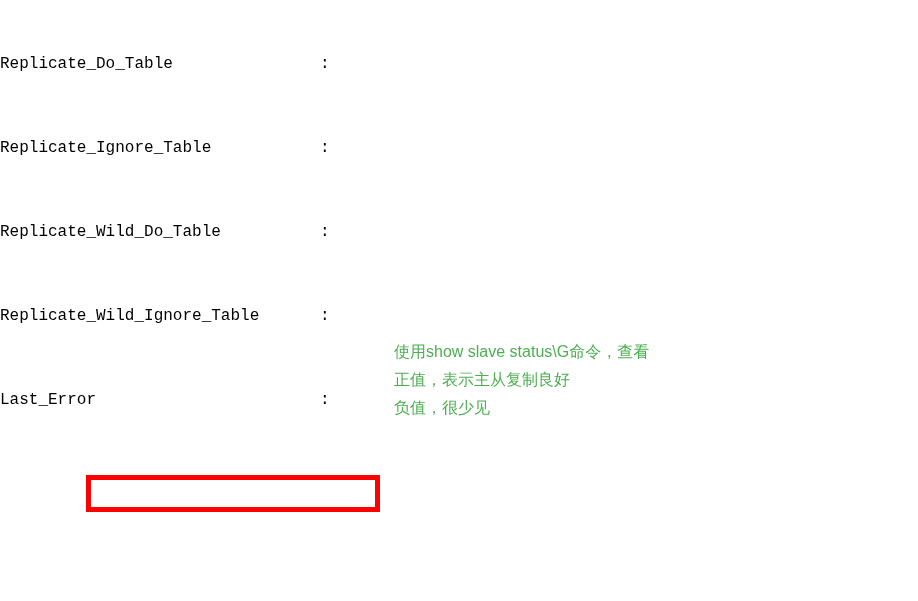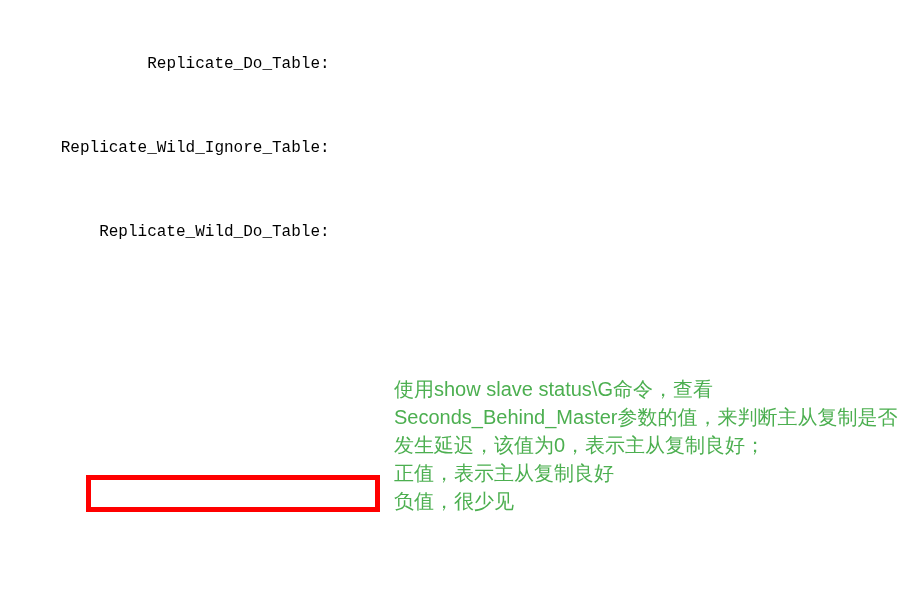--- a/index.html
+++ b/index.html
@@ -24,21 +24,20 @@
       left: 0;
       line-height: 28px;
     }
     .row {
       display: block;
       height: 28px;
     }
     .label {
       display: inline-block;
       width: 320px;
-      text-align: right;
     }
     .colon {
       display: inline-block;
     }
     .value {
       display: inline-block;
       padding-left: 8px;
       font-weight: bold;
     }
     .highlight-box {
@@ -49,39 +48,40 @@
       height: 37px;
       border: 5px solid #ff0000;
       pointer-events: none;
     }
     .annotation {
       position: absolute;
       left: 394px;
       top: 338px;
       color: #4caf50;
       font-family: "Microsoft YaHei", "PingFang SC", sans-serif;
-      font-size: 20px;
+      font-size: 16px;
       line-height: 28px;
       white-space: normal;
       width: 520px;
-      margin-top: 37px;
     }
     .annotation-line {
       display: block;
     }
   </style>
 </head>
 <body>
 
 
 
 <div class="terminal-output">
   <div class="row"><span class="label">Replicate_Do_Table</span><span class="colon">:</span><span class="value"></span></div>
+  <div class="row"><span class="label">Replicate_Ignore_Table</span><span class="colon">:</span><span class="value"></span></div>
+  <div class="row"><span class="label">Replicate_Wild_Do_Table</span><span class="colon">:</span><span class="value"></span></div>
   <div class="row"><span class="label">Replicate_Wild_Ignore_Table</span><span class="colon">:</span><span class="value"></span></div>
-  <div class="row"><span class="label">Replicate_Wild_Do_Table</span><span class="colon">:</span><span class="value"></span></div>
+  <div class="row"><span class="label">Last_Error</span><span class="colon">:</span><span class="value"></span></div>
   
   
   
   
   
   
   
   
   
   
@@ -89,19 +89,18 @@
   
   
   
   
 </div>
 
 <div class="highlight-box"></div>
 
 <div class="annotation">
   <span class="annotation-line">使用show slave status\G命令，查看</span>
-  <span class="annotation-line">Seconds_Behind_Master参数的值，来判断主从复制是否发生延迟，该值为0，表示主从复制良好；</span>
   <span class="annotation-line">正值，表示主从复制良好</span>
   <span class="annotation-line">负值，很少见</span>
 </div>
 
 
 
 
 </body></html>

